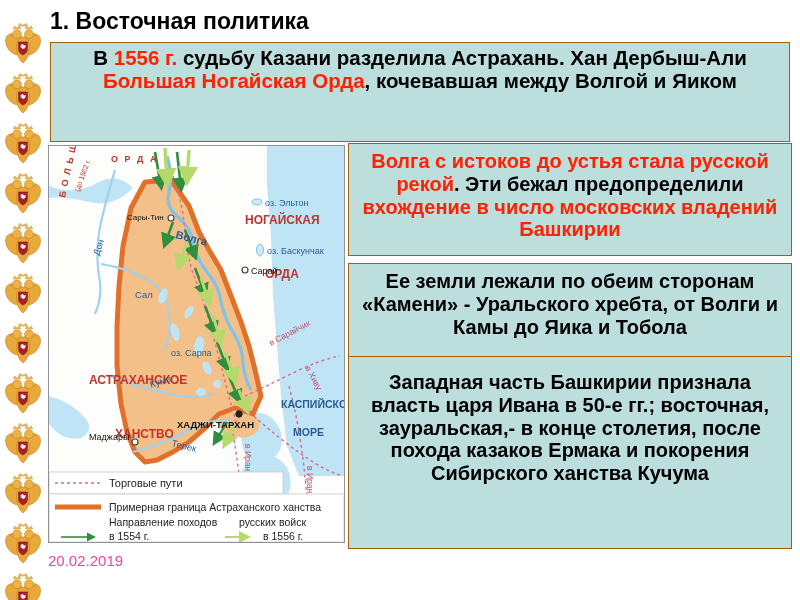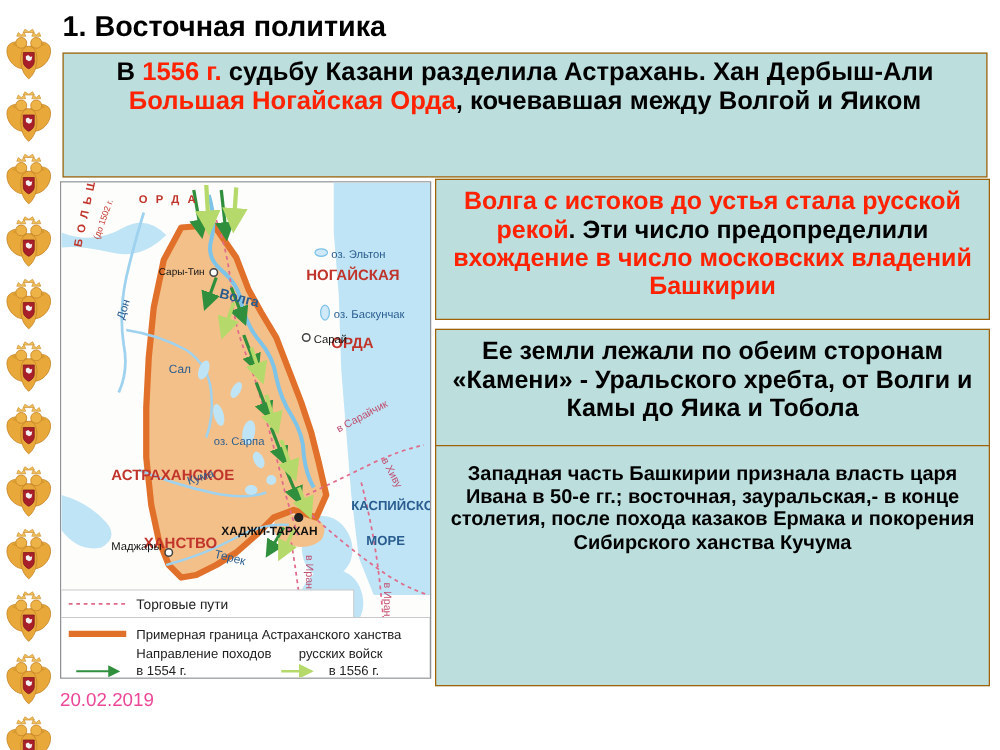--- a/index.html
+++ b/index.html
@@ -81,21 +81,21 @@
     width: 444px;
     height: 107px;
     font-size: 20px;
     padding: 6px 8px 0 8px;
   }
   #box-bashkiria {
     left: 348px;
     top: 356px;
     width: 444px;
     height: 193px;
-    font-size: 16px;
+    font-size: 20px;
     padding: 14px 8px 0 8px;
   }
 
   
   #map-frame {
     position: absolute;
     left: 48px;
     top: 145px;
     width: 297px;
     height: 398px;
@@ -316,21 +316,21 @@
 
 <div id="slide-title">1. Восточная политика</div>
 
 <div class="tbox" id="intro-box">
   <span class="ln"><span>В </span><span class="red">1556 г.</span><span> судьбу Казани разделила Астрахань. Хан Дербыш-Али</span></span>
   <span class="ln"><span class="red">Большая Ногайская Орда</span><span>, кочевавшая между Волгой и Яиком</span></span>
 </div>
 
 <div class="tbox" id="box-volga">
   <span class="red">Волга с истоков до устья стала</span>
-  <span class="red">русской рекой</span><span>. Эти число</span>
+  <span class="red">русской рекой</span><span>. Эти бежал</span>
   <span>предопределили </span><span class="red">вхождение в число</span>
   <span class="red">московских владений Башкирии</span>
 </div>
 
 <div class="tbox" id="box-lands">
   <span>Ее земли лежали по обеим сторонам</span>
   <span>«Камени» - Уральского хребта, от</span>
   <span>Волги и Камы до Яика и Тобола</span>
 </div>
 

